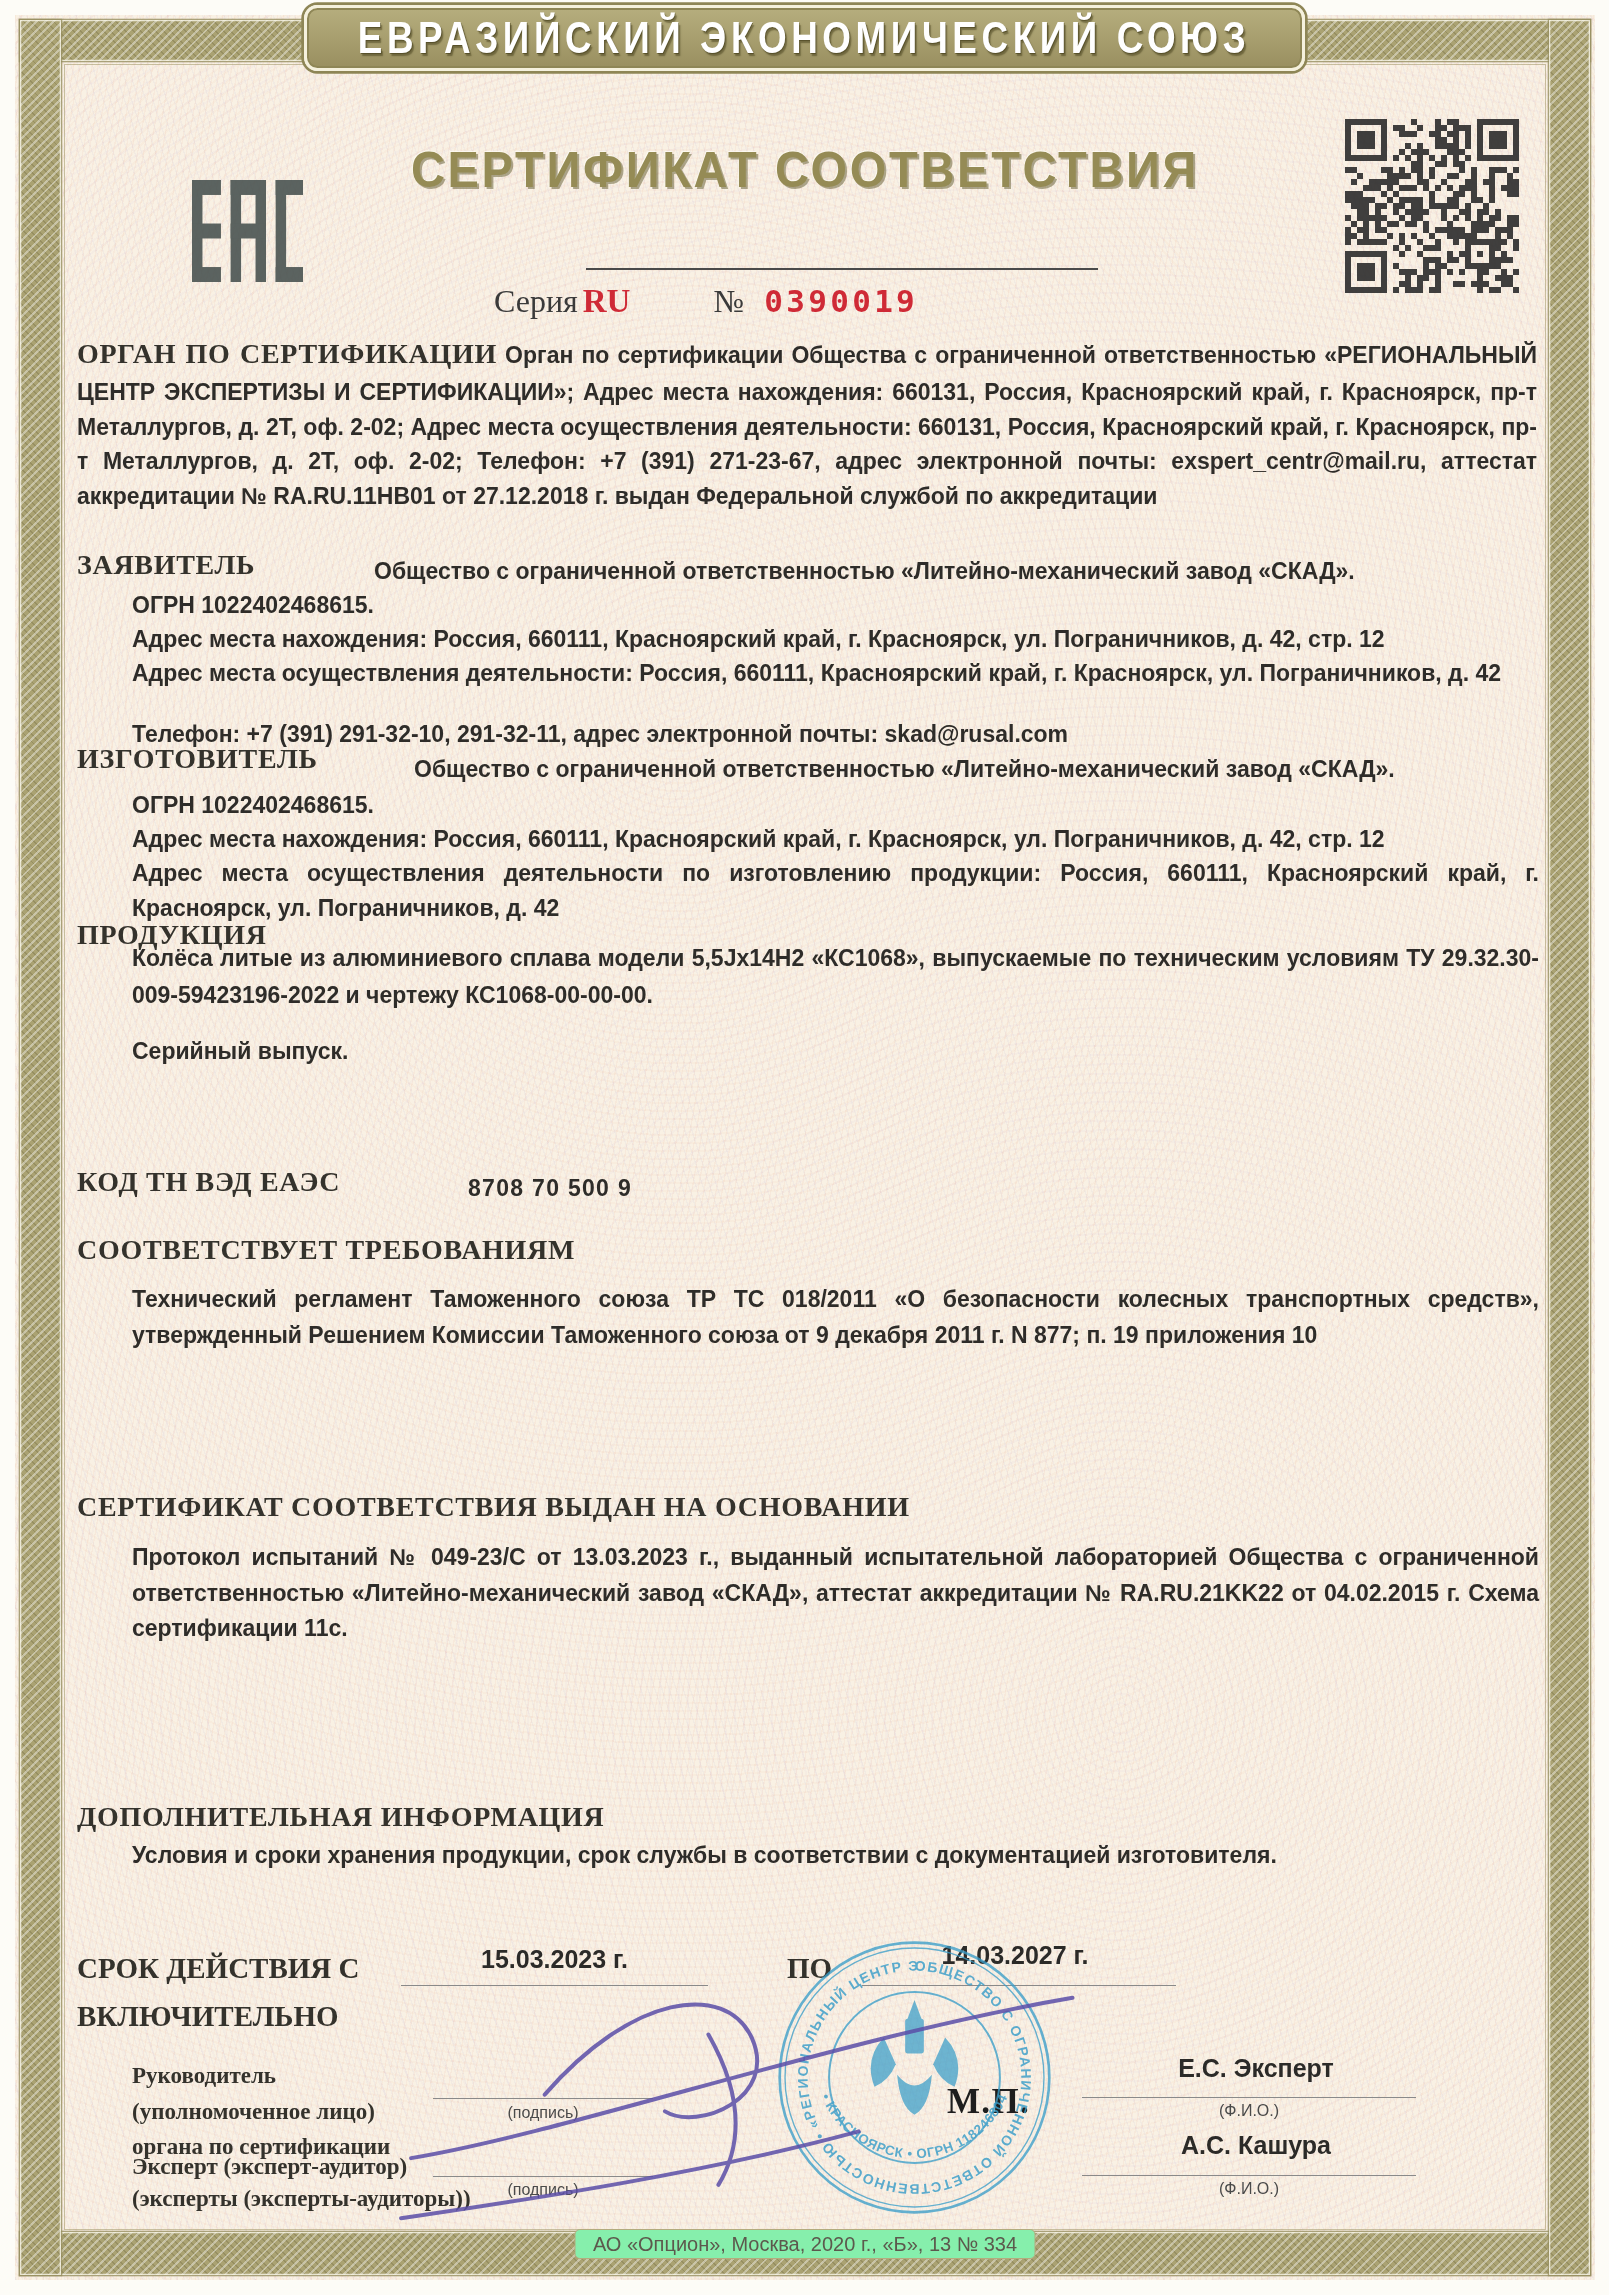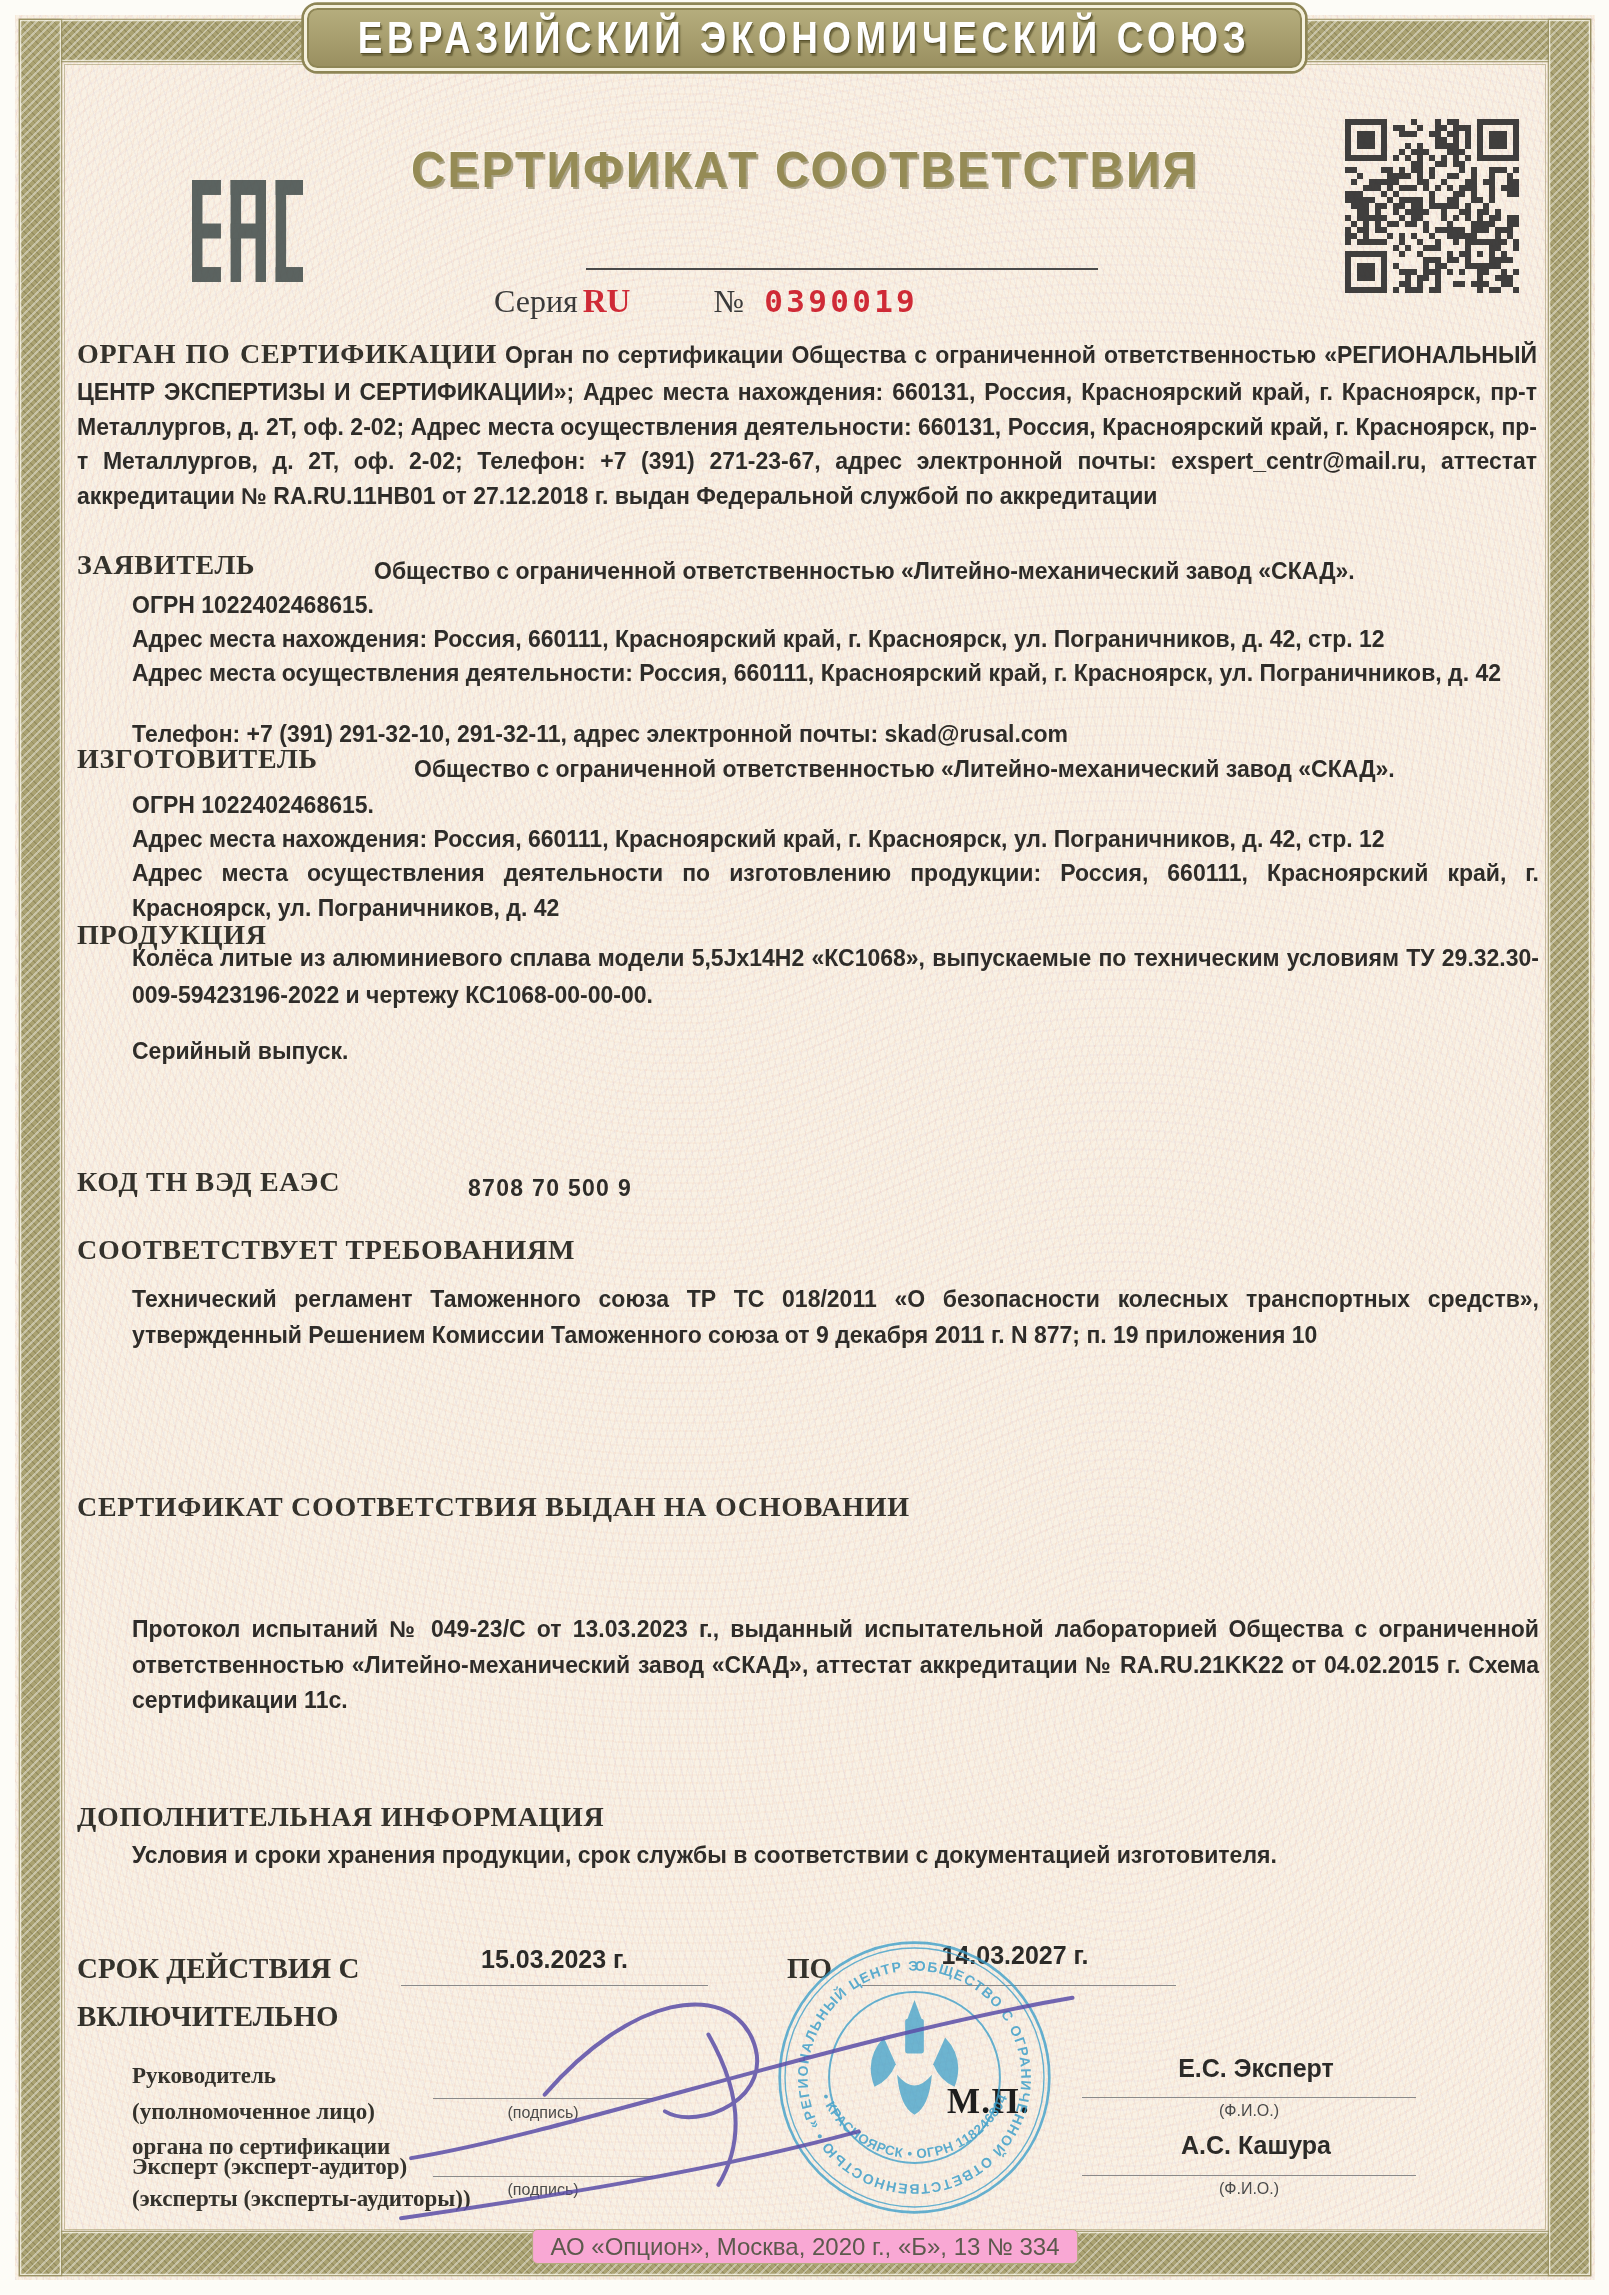--- a/index.html
+++ b/index.html
@@ -78,22 +78,22 @@
   .date{font-size:25px;font-weight:700;color:#2b2a28;text-align:center;}
   .dline{border-top:1.3px solid #8a8a8a;}
   .caption{font-size:16px;font-weight:400;color:#4a4a4a;text-align:center;}
   .role{font-family:"Liberation Serif",serif;font-weight:700;font-size:23px;color:#34322c;line-height:1.55;}
   .fio{font-size:25px;font-weight:700;color:#2b2a28;}
   .mp{font-family:"Liberation Serif",serif;font-weight:700;font-size:35px;color:#1e1e1e;letter-spacing:1.3px;}
   .stamp-wrap{position:absolute;left:773px;top:1936px;z-index:7;opacity:.92;}
   .sig-wrap{position:absolute;left:371px;top:1961px;z-index:8;}
   .footer-pill{
     position:absolute;left:50%;top:2229px;transform:translateX(-50%);z-index:9;
-    background:#f9a8d4;border:1.3px solid #b3ab7e;border-radius:5.3px;padding:2.7px 17.4px;
-    font-size:24px;font-weight:400;color:#5c594d;white-space:nowrap;
+    background:#86efac;border:1.3px solid #b3ab7e;border-radius:5.3px;padding:2.7px 17.4px;
+    font-size:20px;font-weight:400;color:#5c594d;white-space:nowrap;
   }
 </style>
 </head>
 <body>
 
 <div class="page">
 
   <div class="inner-bg"></div>
   <div class="band band-top"></div>
   <div class="band band-bottom"></div>
@@ -577,21 +577,21 @@
   <div class="abs btext indent just" style="top:940px;line-height:1.62;">Колёса литые из алюминиевого сплава модели 5,5Jx14H2 «КС1068», выпускаемые по техническим условиям ТУ 29.32.30-009-59423196-2022 и чертежу КС1068-00-00-00.</div>
   <div class="abs btext indent" style="top:1034px;">Серийный выпуск.</div>
 
   <div class="abs slabel" style="left:77px;top:1166px;">КОД ТН ВЭД ЕАЭС</div>
   <div class="abs btext" style="left:468px;top:1171px;letter-spacing:1.3px;">8708 70 500 9</div>
 
   <div class="abs slabel" style="left:77px;top:1234px;">СООТВЕТСТВУЕТ ТРЕБОВАНИЯМ</div>
   <div class="abs btext indent just" style="top:1281px;line-height:1.58;">Технический регламент Таможенного союза ТР ТС 018/2011 «О безопасности колесных транспортных средств», утвержденный Решением Комиссии Таможенного союза от 9 декабря 2011 г. N 877; п. 19 приложения 10</div>
 
   <div class="abs slabel" style="left:77px;top:1491px;">СЕРТИФИКАТ СООТВЕТСТВИЯ ВЫДАН НА ОСНОВАНИИ</div>
-  <div class="abs btext indent just" style="top:1612px;line-height:1.55;">Протокол испытаний № 049-23/С от 13.03.2023 г., выданный испытательной лабораторией Общества с ограниченной ответственностью «Литейно-механический завод «СКАД», аттестат аккредитации № RA.RU.21KK22 от 04.02.2015 г. Схема сертификации 11с.</div>
+  <div class="abs btext indent just" style="top:1540px;line-height:1.55;">Протокол испытаний № 049-23/С от 13.03.2023 г., выданный испытательной лабораторией Общества с ограниченной ответственностью «Литейно-механический завод «СКАД», аттестат аккредитации № RA.RU.21KK22 от 04.02.2015 г. Схема сертификации 11с.</div>
 
   <div class="abs btext indent just" style="top:1838px;">Условия и сроки хранения продукции, срок службы в соответствии с документацией изготовителя.</div>
   <div class="abs slabel" style="left:77px;top:1801px;">ДОПОЛНИТЕЛЬНАЯ ИНФОРМАЦИЯ</div>
 
   <div class="abs validity-label" style="left:77px;top:1952px;">СРОК ДЕЙСТВИЯ С</div>
   <div class="abs date" style="left:414px;top:1945px;width:281px;">15.03.2023 г.</div>
   <div class="abs dline" style="left:401px;top:1985px;width:307px;"></div>
   <div class="abs validity-label" style="left:787px;top:1952px;">ПО</div>
   <div class="abs date" style="left:868px;top:1941px;width:294px;">14.03.2027 г.</div>
   <div class="abs dline" style="left:862px;top:1985px;width:314px;"></div>

